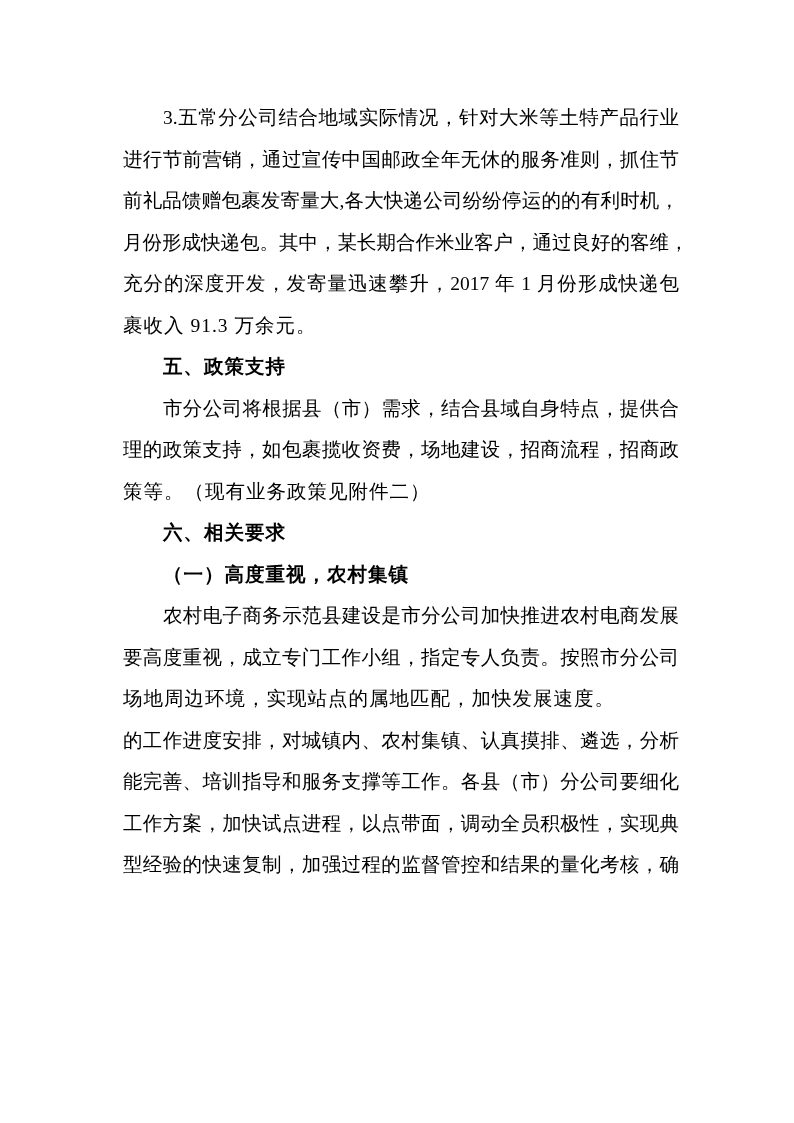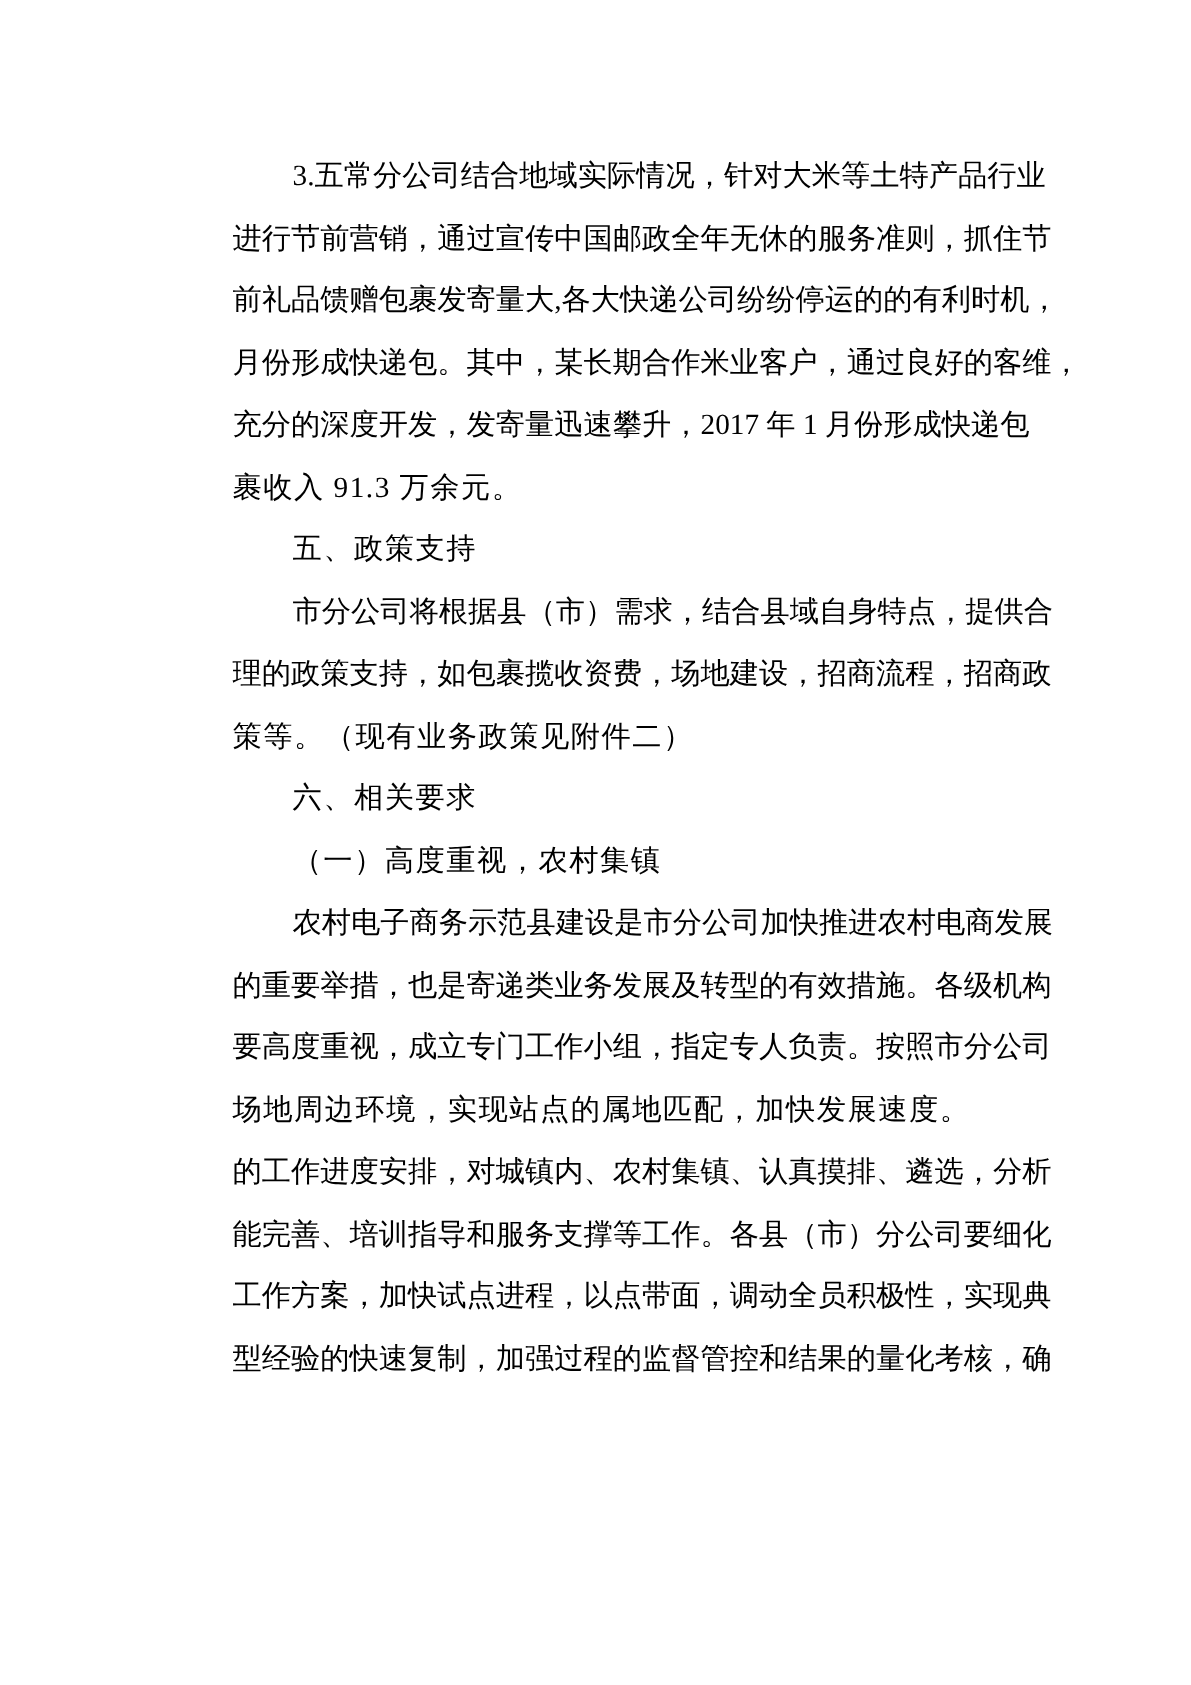--- a/index.html
+++ b/index.html
@@ -24,56 +24,54 @@
     position: absolute;
     left: 123px;
     top: 97px;
     width: 556px;
   }
   .line {
     height: 41.5px;
     line-height: 41.5px;
     font-size: 19.5px;
     white-space: nowrap;
-    margin-left: 32px;
   }
   .line.fill {
     text-align: justify;
     text-align-last: justify;
     text-justify: inter-character;
   }
   .line:not(.fill) {
     letter-spacing: 1px;
   }
   .line.first {
     text-indent: 40px;
   }
   .line.heading {
-    font-weight: normal;
+    font-weight: bold;
   }
 </style>
 </head>
 <body>
 
 <div class="page">
   <div class="text-block" id="doc-body">
       <div class="line first fill">3.五常分公司结合地域实际情况，针对大米等土特产品行业</div>
       <div class="line fill">进行节前营销，通过宣传中国邮政全年无休的服务准则，抓住节</div>
       <div class="line fill">前礼品馈赠包裹发寄量大,各大快递公司纷纷停运的的有利时机，</div>
       <div class="line fill">月份形成快递包。其中，某长期合作米业客户，通过良好的客维，</div>
       <div class="line fill">充分的深度开发，发寄量迅速攀升，2017 年 1 月份形成快递包</div>
       <div class="line">裹收入 91.3 万余元。</div>
       <div class="line heading first">五、政策支持</div>
       <div class="line first fill">市分公司将根据县（市）需求，结合县域自身特点，提供合</div>
       <div class="line fill">理的政策支持，如包裹揽收资费，场地建设，招商流程，招商政</div>
       <div class="line">策等。（现有业务政策见附件二）</div>
       <div class="line heading first">六、相关要求</div>
       <div class="line heading first">（一）高度重视，农村集镇</div>
       <div class="line first fill">农村电子商务示范县建设是市分公司加快推进农村电商发展</div>
-      <div class="line fill">的重要举措，也是寄递类业务发展及转型的有效措施。各级机构</div>
       <div class="line fill">要高度重视，成立专门工作小组，指定专人负责。按照市分公司</div>
       <div class="line">场地周边环境，实现站点的属地匹配，加快发展速度。</div>
       <div class="line fill">的工作进度安排，对城镇内、农村集镇、认真摸排、遴选，分析</div>
       <div class="line fill">能完善、培训指导和服务支撑等工作。各县（市）分公司要细化</div>
       <div class="line fill">工作方案，加快试点进程，以点带面，调动全员积极性，实现典</div>
       <div class="line fill">型经验的快速复制，加强过程的监督管控和结果的量化考核，确</div>
     </div>
 </div>
 
 </body></html>

